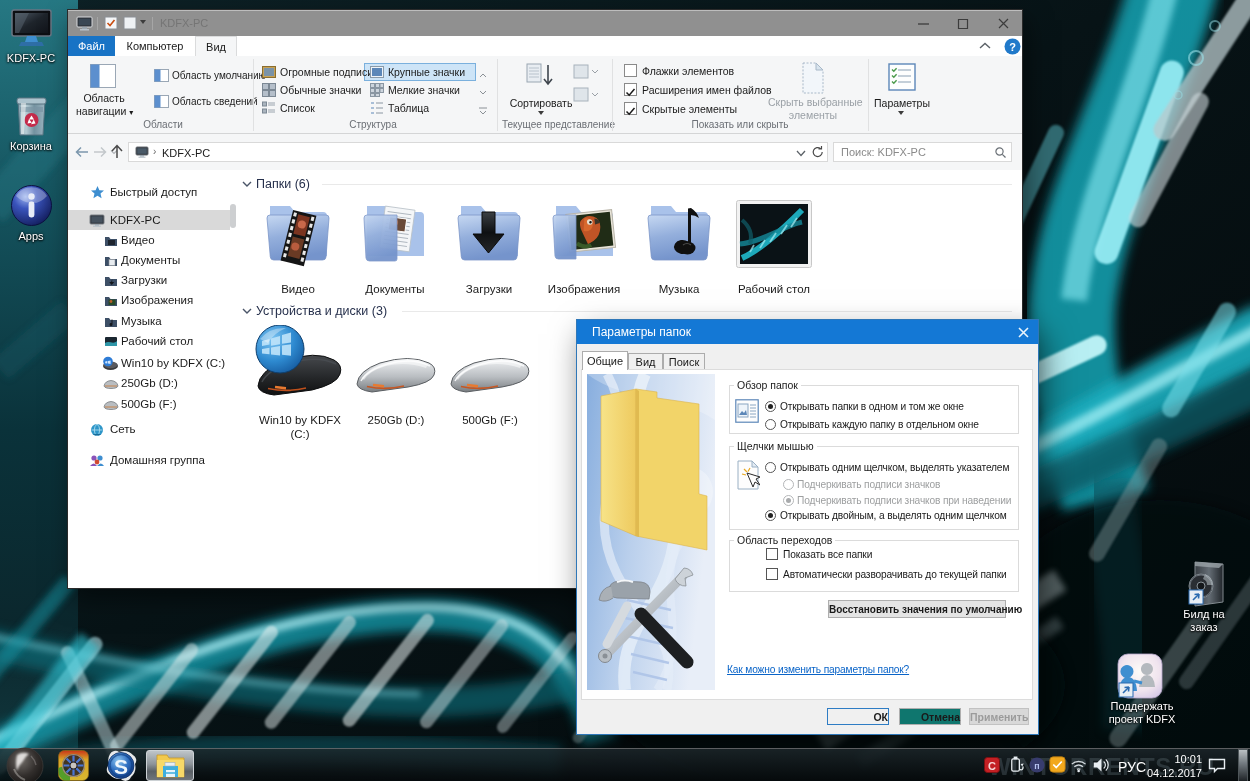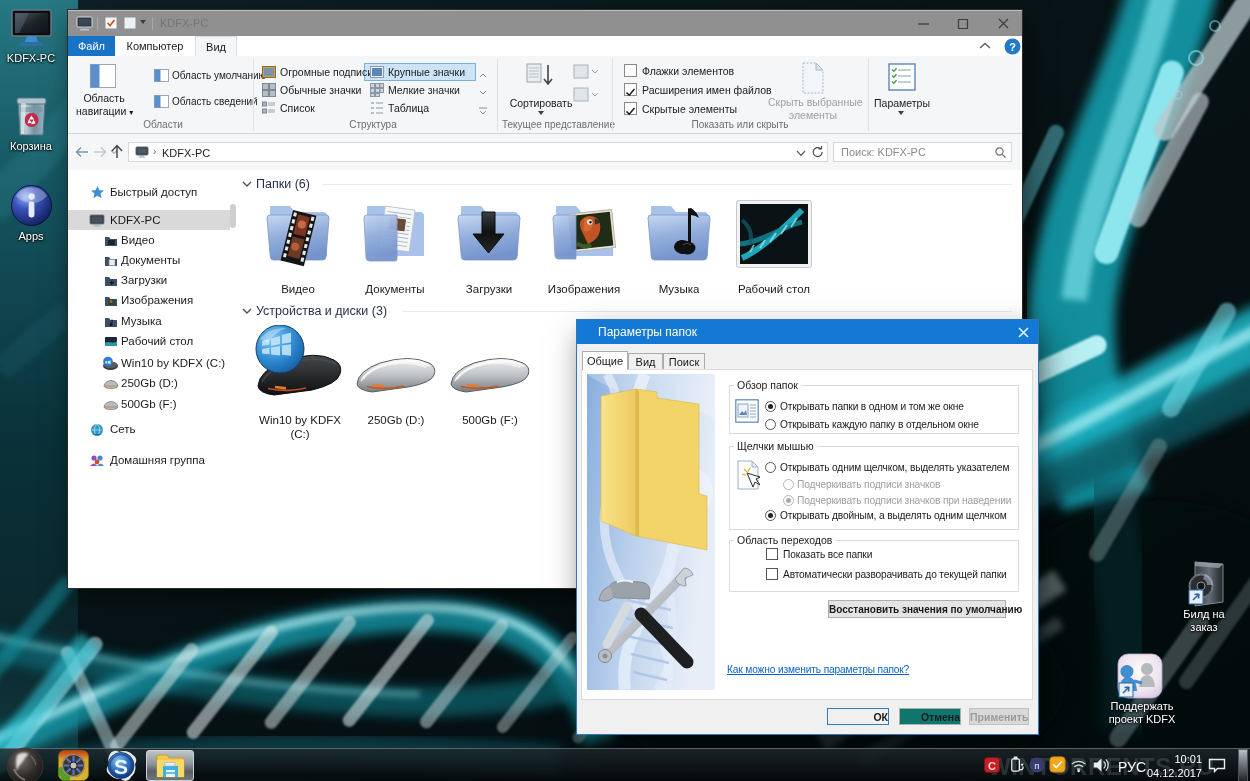--- a/index.html
+++ b/index.html
@@ -636,21 +636,21 @@
   <div class="flabel" style="left:303px;top:112px;width:90px">Изображения</div>
   <div class="flabel" style="left:398px;top:112px;width:90px">Музыка</div>
   <div class="flabel" style="left:493px;top:112px;width:90px">Рабочий стол</div>
   <div class="flabel" style="left:14px;top:243px;width:100px">Win10 by KDFX<br>(C:)</div>
   <div class="flabel" style="left:110px;top:243px;width:100px">250Gb (D:)</div>
   <div class="flabel" style="left:204px;top:243px;width:100px">500Gb (F:)</div>
  </div>
 </div>
 
 <div id="dlg">
- <div id="dtitle"><span style="margin-left:21px">Параметры папок</span>
+ <div id="dtitle"><span style="margin-left:15px">Параметры папок</span>
   <svg class="a" style="left:440px;top:6px" width="13" height="13" viewBox="0 0 13 13">
         <path d="M 2,2 L 11,11 M 11,2 L 2,11" stroke="#eaf4fc" stroke-width="1.6"></path>
       </svg>
  </div>
  <div class="dtab" style="left:5px;top:31px;width:46px;height:19px;background:#fff;border:1px solid #acacac;border-bottom:none;line-height:19px;z-index:2">Общие</div>
  <div class="dtab" style="left:51px;top:33px;width:35px;height:16px;background:#f0f0f0;border:1px solid #acacac;border-bottom:none;line-height:16px">Вид</div>
  <div class="dtab" style="left:86px;top:33px;width:42px;height:20px;background:#f0f0f0;border:1px solid #acacac;border-bottom:none;line-height:16px">Поиск</div>
  <div id="dpage"></div>
  <svg class="a" style="left:10px;top:54px;z-index:2" width="128" height="316" viewBox="0 0 128 316">
   <defs>

